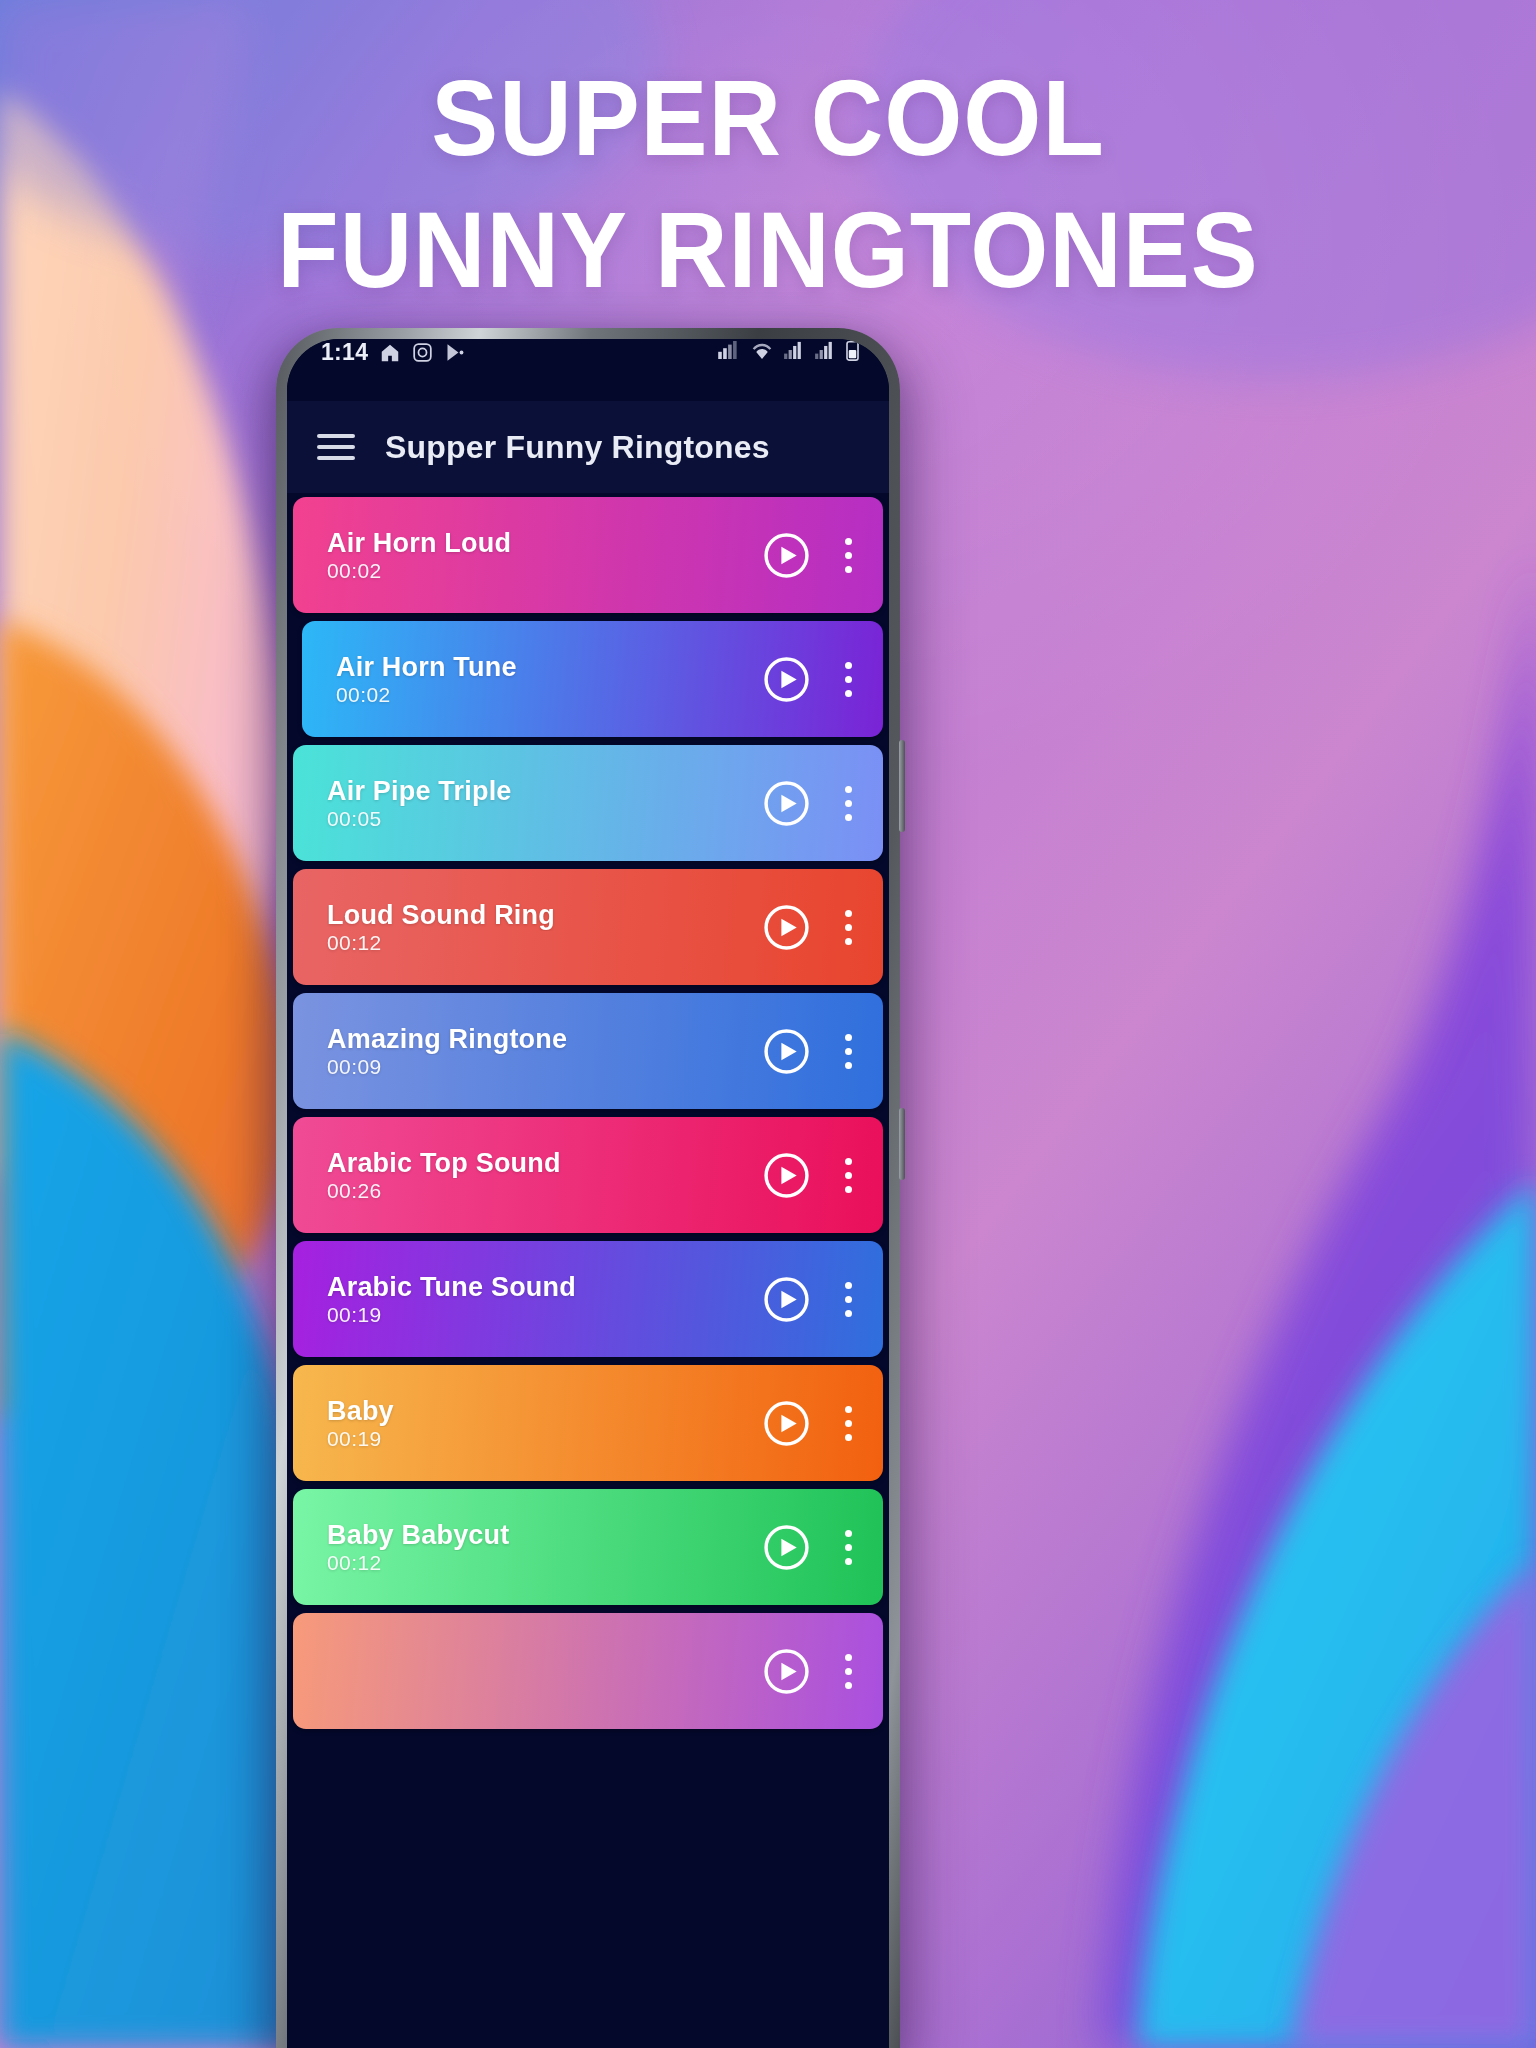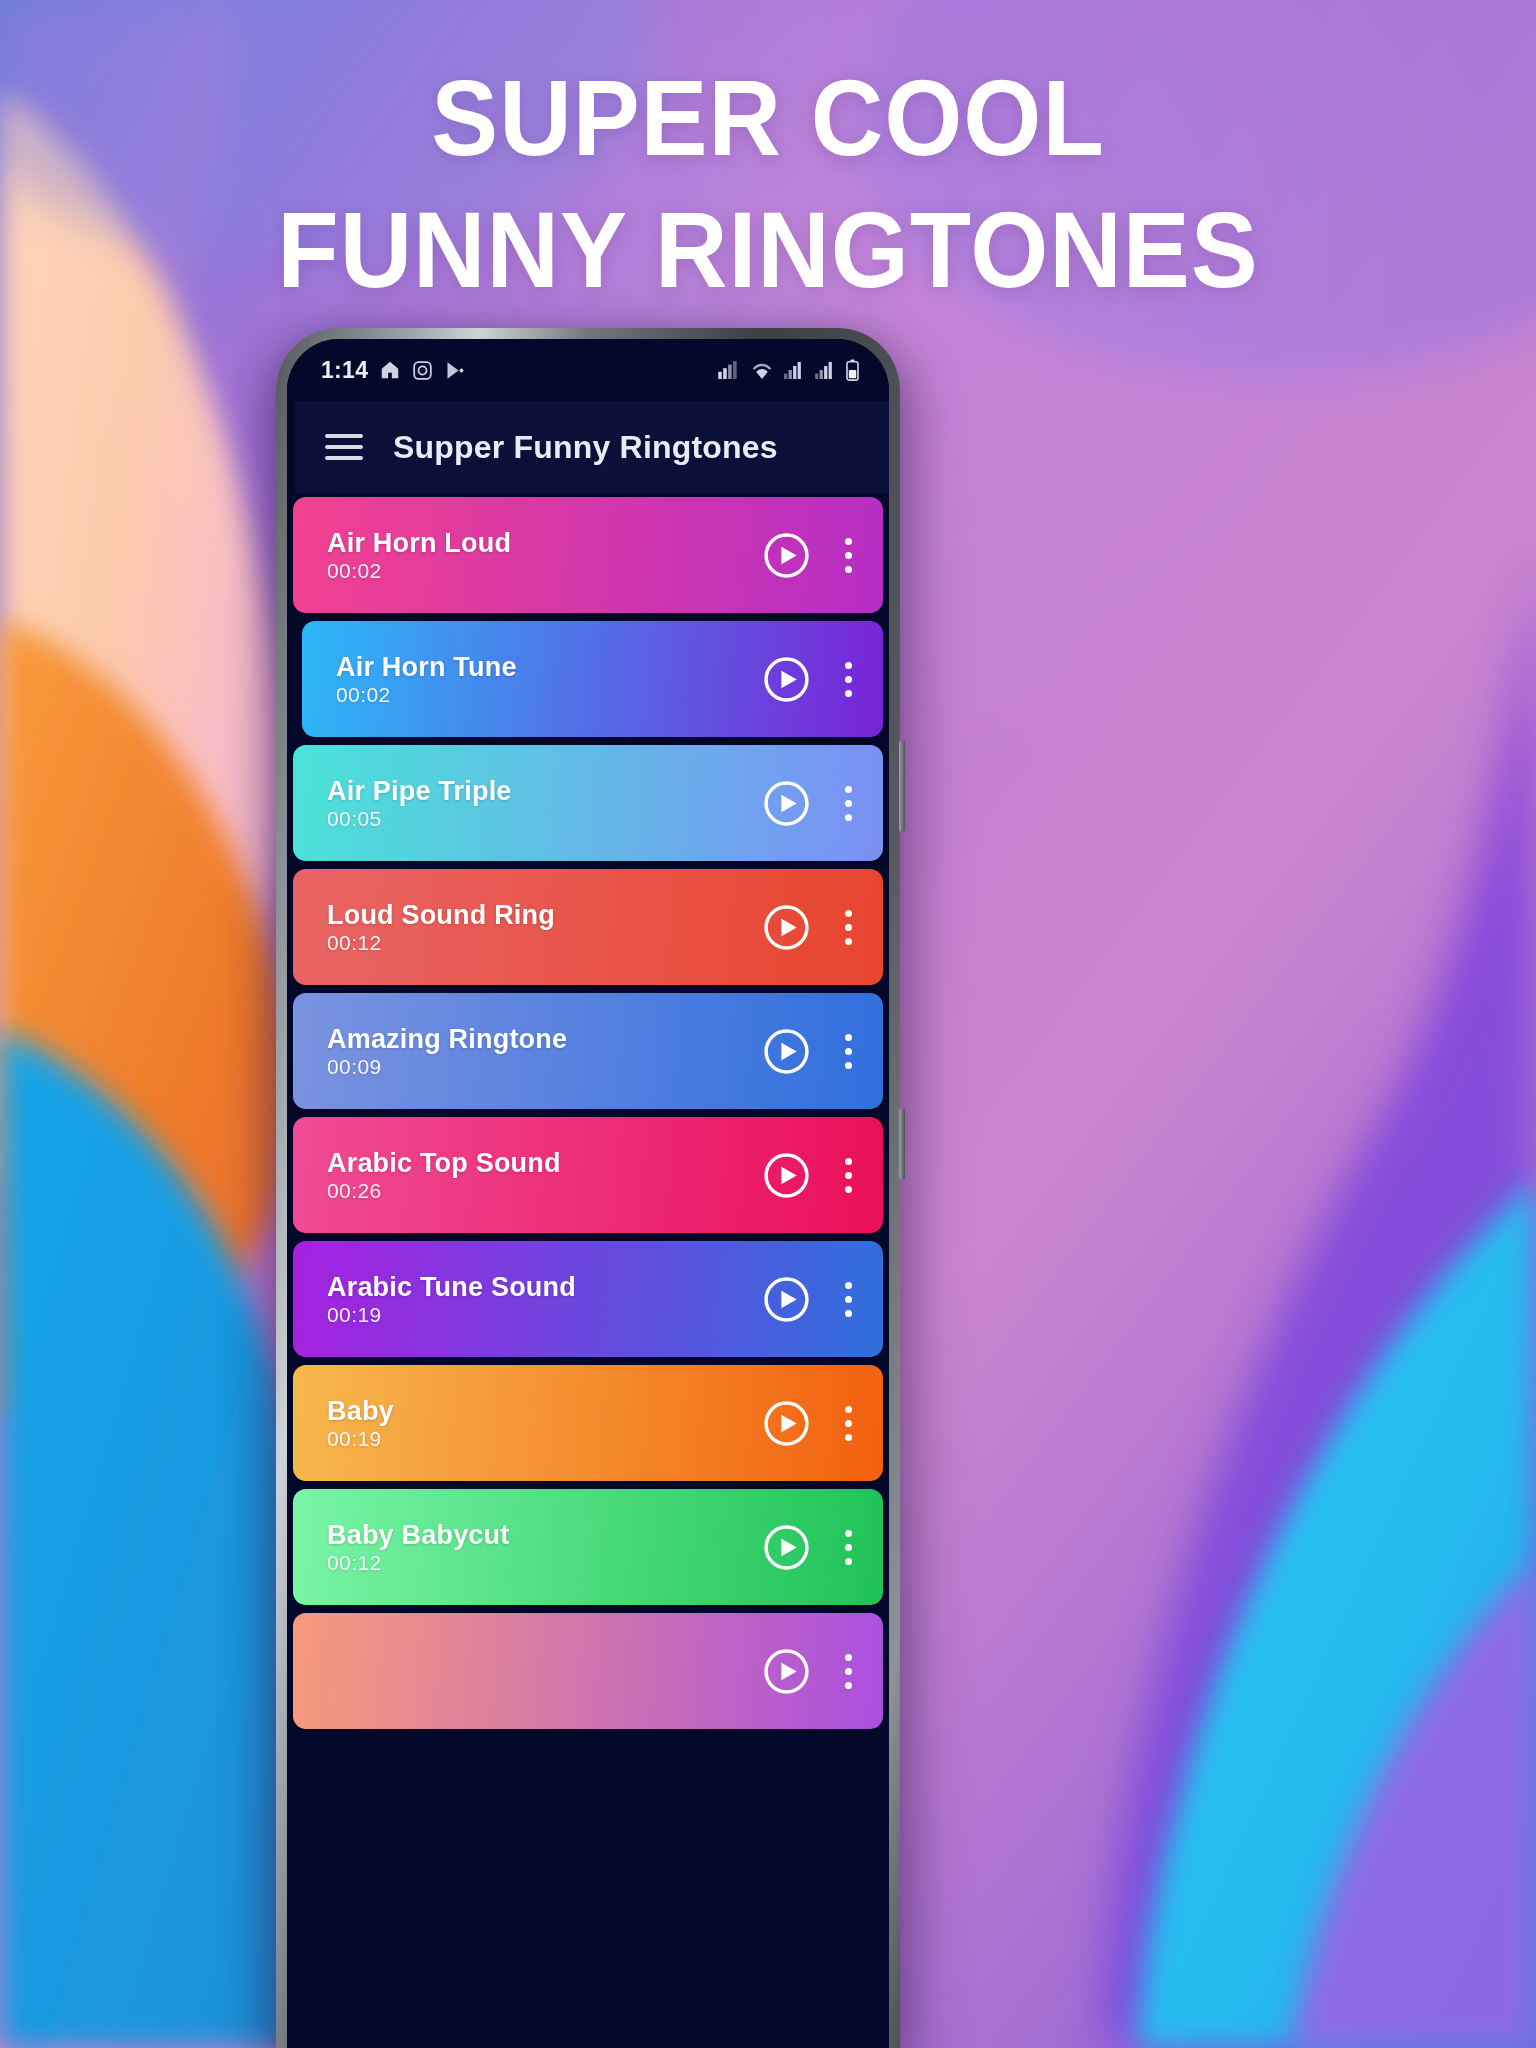--- a/index.html
+++ b/index.html
@@ -66,41 +66,40 @@
     position:relative;
     width:100%; height:100%;
     border-radius:52px 52px 0 0;
     background:#04082b;
     overflow:hidden;
   }
 
   
   .statusbar {
     height:62px;
-    display:flex; align-items:center;
+    display:flex; align-items:flex-start;
     padding:0 30px 0 34px;
     color:#e8e9f2;
     background:#04082b;
   }
   .sb-left { display:flex; align-items:center; gap:11px; }
   .sb-time {
     font-size:23px; font-weight:bold; letter-spacing:.3px;
     color:#eceef7;
   }
   .sb-ico { display:inline-flex; align-items:center; }
   .sb-ico svg { display:block; }
   .sb-right { margin-left:auto; display:flex; align-items:center; gap:11px; }
 
   
   .appbar {
     height:92px;
     display:flex; align-items:center;
     padding:0 26px;
     background:#0a1038;
-    margin-left:8px;
   }
   .hamburger {
     width:46px; height:46px;
     display:flex; flex-direction:column; justify-content:center; gap:7px;
     padding:0 4px;
     cursor:pointer;
   }
   .hamburger i { display:block; height:4px; border-radius:2px; background:#d8dbe8; }
   .appbar-title {
     margin-left:26px;

